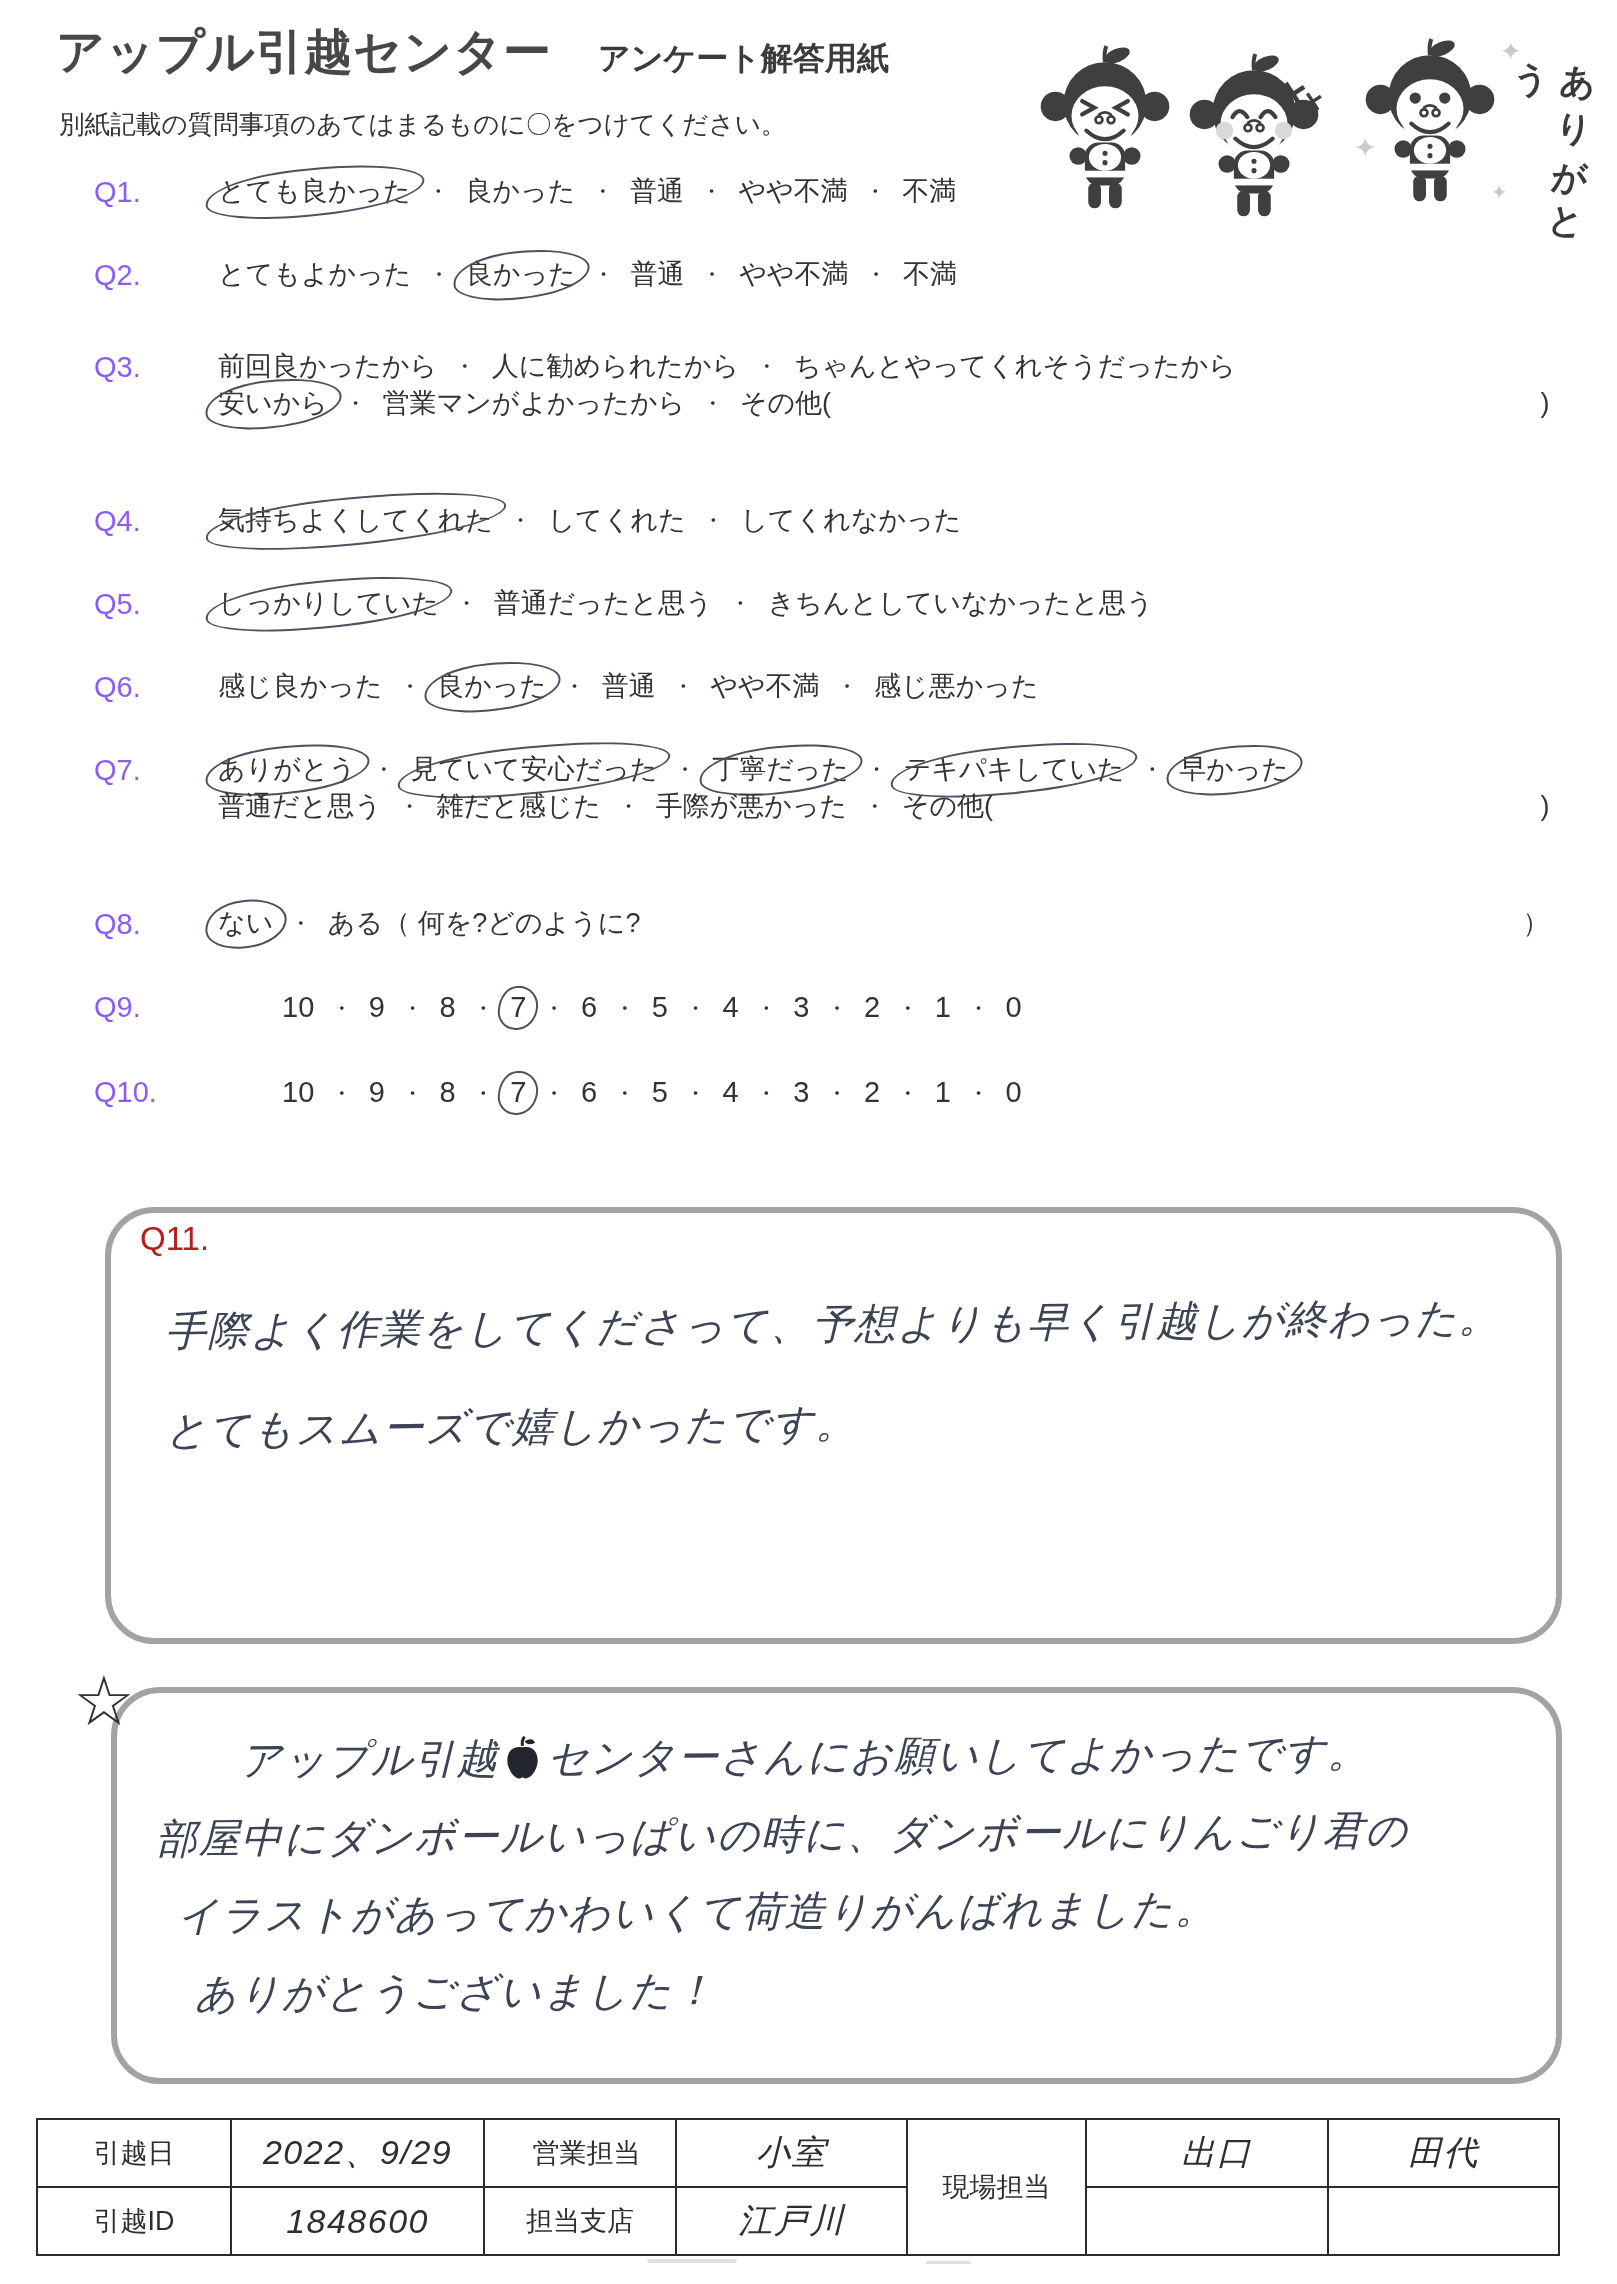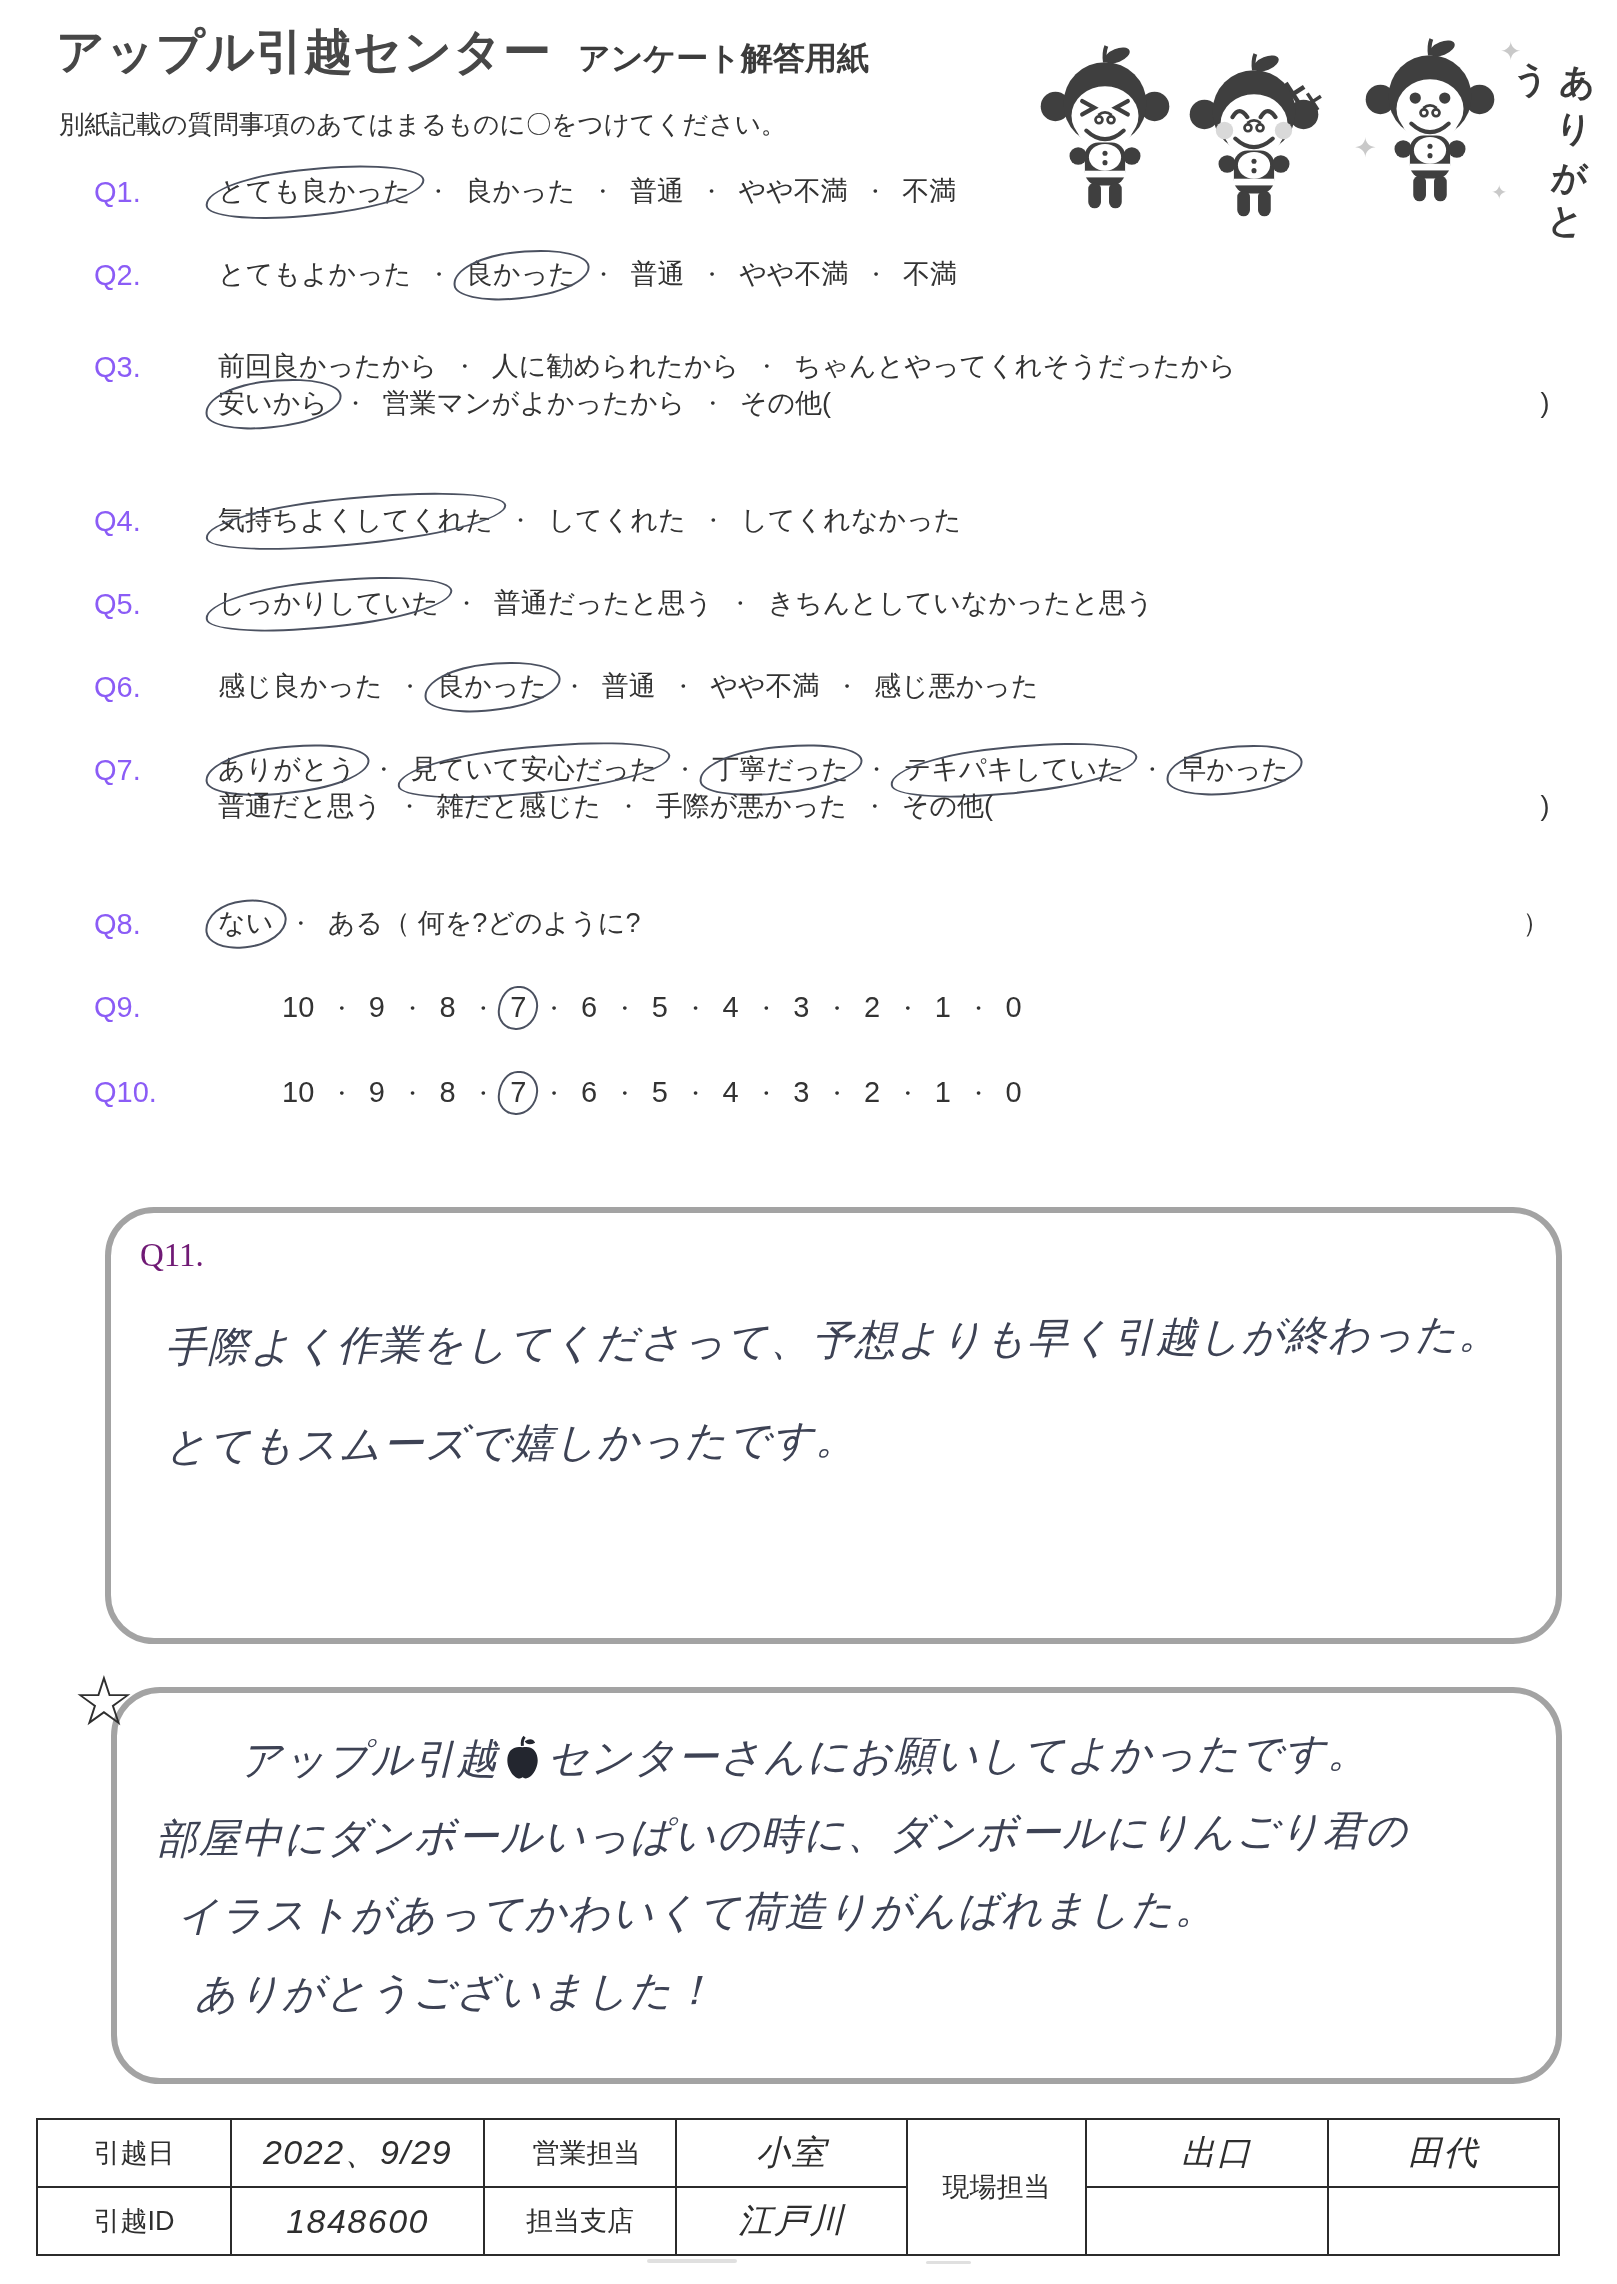--- a/index.html
+++ b/index.html
@@ -2,21 +2,21 @@
 <html style="font-size:12px"><head>
 <meta charset="utf-8">
 <style>
   html,body{margin:0;padding:0;background:#e8e8e8;}
   .page{
     position:relative; width:1617px; height:2284px; background:#ffffff;
     font-family:"Liberation Sans", sans-serif; color:#2e2e2e; overflow:hidden;
     margin:0 auto;
   }
   
-  .hdr{position:absolute; top:19.6px; left:56px; display:flex; align-items:flex-end; gap:26px;}
+  .hdr{position:absolute; top:19.6px; left:56px; display:flex; align-items:flex-end; gap:46px;}
   .title{font-size:48px; font-weight:700; color:#474747; letter-spacing:0.8px;}
   .subtitle{font-size:32px; font-weight:700; color:#3b3b3b; padding-bottom:3px;}
   .instruction{position:absolute; top:107px; left:59px; font-size:25.6px; color:#333;}
   
   .monkeys{position:absolute; top:22.6px; left:1039px; width:557px; height:211px;}
   .monkey{position:absolute;}
   .xmarks{position:absolute; font-size:35px; color:#3f3f3f; font-weight:700; transform:rotate(12deg); letter-spacing:-4.5px;}
   .sparkle{position:absolute; color:#c9c9c9;}
   .thanks{
     position:absolute; right:0; top:15px; writing-mode:vertical-rl;
@@ -42,21 +42,21 @@
     border-radius:50% 48% 55% 45% / 60% 46% 58% 42%;
     transform:rotate(-5deg); pointer-events:none;
   }
   .q.nums .circled::before{inset:-7.5px -12px; transform:rotate(3deg);}
   
   .bigbox{
     position:absolute; border:6px solid #a3a3a3; border-radius:49px; background:#fff;
   }
   .box-q11{top:1207px; left:105px; width:1445px; height:425px;}
   .box-free{top:1687px; left:111px; width:1439px; height:385px;}
-  .q11-label{font-family:Liberation Serif, serif; font-size:33px; color:#701a75; margin:24px 0 0 29px;}
+  .q11-label{font-family:Liberation Sans, sans-serif; font-size:33px; color:#b91c1c; margin:7px 0 0 29px;}
   .hand{color:#3d4254; font-style:italic; letter-spacing:1.5px;}
   .q11-lines{margin:39px 0 0 54px;}
   .q11-lines .hline{font-size:41px; transform:rotate(-0.6deg);}
   .q11-lines .hline + .hline{margin-top:44px;}
   .star{position:absolute; top:-32px; left:-44px; font-size:69px; color:#2f2f2f; background:transparent;}
   .free-lines{margin:36px 0 0 39px;}
   .free-lines .hline{font-size:41px; transform:rotate(-0.4deg);}
   .free-lines .hline + .hline{margin-top:22.6px;}
   .ind-1{padding-left:84px;}
   .ind-3{padding-left:21px;}

